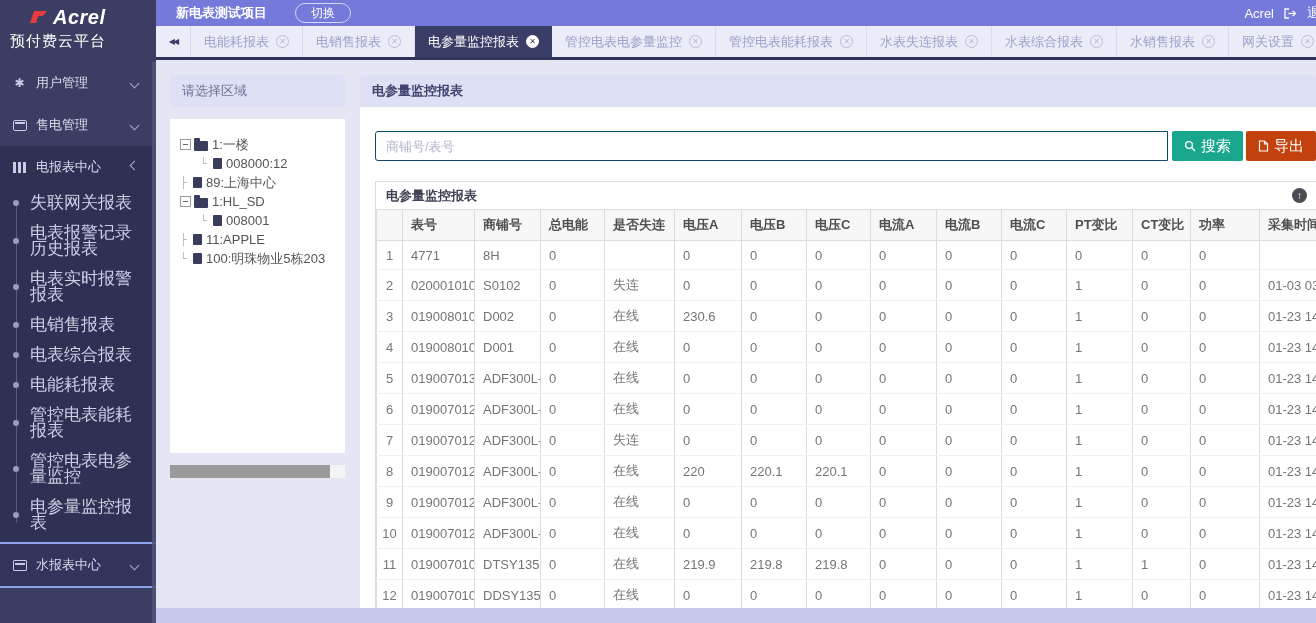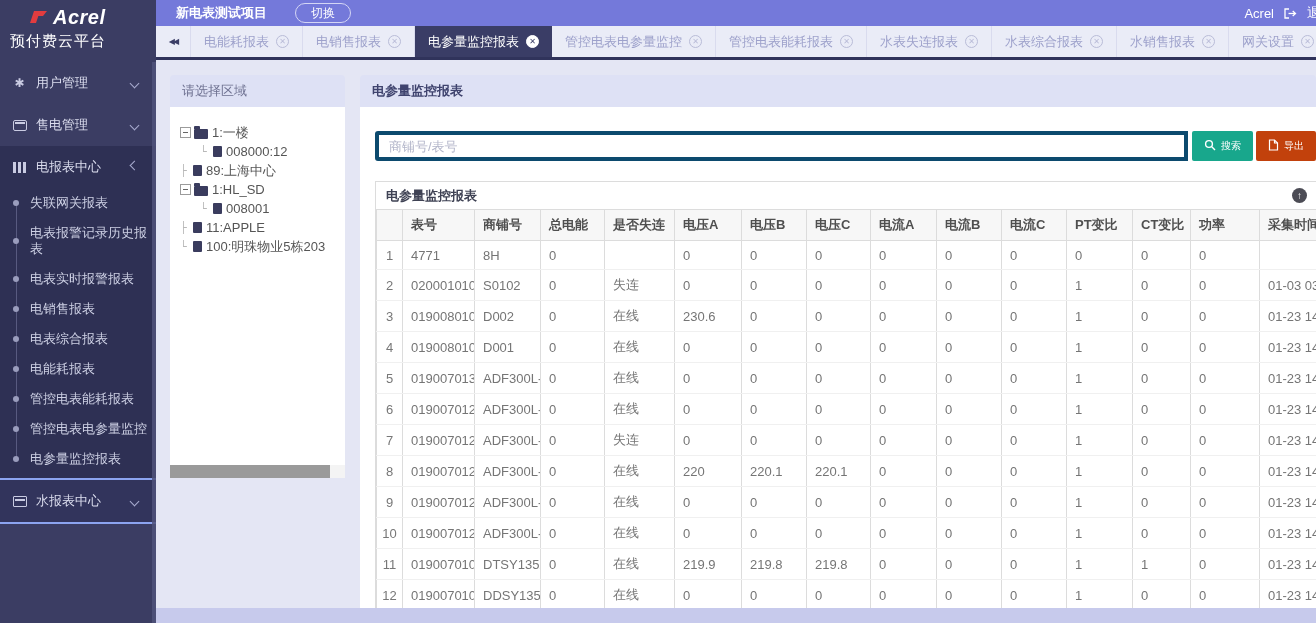--- a/index.html
+++ b/index.html
@@ -15,21 +15,21 @@
   .logo-text { color:#fff; font-size:20px; font-weight:bold; font-style:italic; letter-spacing:.5px; }
   .logo-sub { color:#fff; font-size:15px; margin-top:3px; letter-spacing:1px; }
   .nav-item { height:42px; display:flex; align-items:center; padding:0 12px; cursor:pointer; position:relative; }
   .nav-label { margin-left:9px; font-size:13px; color:#dcdeef; flex:1; }
   .chev { width:7px; height:7px; border-left:1.5px solid #a9acd0; border-bottom:1.5px solid #a9acd0; display:inline-block; margin-right:6px; }
   .chev.left { transform:rotate(-45deg); }
   .chev.down { transform:rotate(45deg); margin-top:-3px; }
   .expanded-section { background:#2e3054; padding-bottom:4px; }
   .sub-list { position:relative; }
   .sub-list::before { content:''; position:absolute; left:16px; top:15px; bottom:15px; width:1px; background:#585a80; }
-  .sub-item { position:relative; padding:7px 8px 7px 30px; font-size:13px; color:#cdd0e4; line-height:16px; min-height:30px; display:flex; cursor:pointer; }
+  .sub-item { position:relative; padding:7px 8px 7px 30px; font-size:17px; color:#cdd0e4; line-height:16px; min-height:30px; display:flex; cursor:pointer; }
   .sub-item .dot { position:absolute; left:13px; top:50%; margin-top:-3px; width:6px; height:6px; border-radius:50%; background:#9western2a0c0; background:#9a9dbd; }
   .nav-divider { height:2px; background:#8ca4f0; }
   .water-item { background:#32345c; }
   
   .nav-icon { width:15px; display:inline-flex; justify-content:center; color:#c9cbe2; }
   .ic-user { font-size:12px; line-height:12px; }
   .ic-card { width:14px; height:11px; border:1.5px solid #c9cbe2; border-radius:2px; position:relative; }
   .ic-card::after { content:''; position:absolute; left:1px; right:1px; top:1px; height:2.5px; background:#c9cbe2; }
   .ic-grid { width:13px; height:11px; background:linear-gradient(90deg,#c9cbe2 0 3px,transparent 3px 5px,#c9cbe2 5px 8px,transparent 8px 10px,#c9cbe2 10px 13px); }
   .ic-panel { width:14px; height:11px; border:1.5px solid #c9cbe2; position:relative; border-radius:1px; }
@@ -53,43 +53,43 @@
   .tab { display:flex; align-items:center; padding:0 13px; font-size:13px; color:#9da1cb; border-right:1px solid #d9dbee; cursor:pointer; white-space:nowrap; }
   .tab:first-of-type { border-left:1px solid #d9dbee; }
   .tab .close-ic { margin-left:7px; width:13px; height:13px; border-radius:50%; border:1px solid #b9bcd8; color:#b9bcd8; font-size:8px; line-height:11px; text-align:center; display:inline-block; }
   .tab.active { background:#3a3d66; color:#fff; border-right:none; }
   .tab.active .close-ic { background:#fff; border-color:#fff; color:#3a3d66; }
 
   
   .content { flex:1; display:flex; padding:15px 0 0 14px; min-height:0; }
 
   
-  .tree-panel { width:175px; flex:0 0 175px; display:flex; flex-direction:column; height:403px; }
+  .tree-panel { width:175px; flex:0 0 175px; display:flex; flex-direction:column; height:403px;gap:12px; }
   .panel-header { height:32px; background:#dee1f5; border-radius:4px 4px 0 0; display:flex; align-items:center; padding:0 12px; color:#6d7090; font-size:13px; }
   .tree-body { background:#fff; flex:1; padding:16px 4px 4px 10px; overflow:hidden; position:relative; }
   .tree-row { display:flex; align-items:center; height:19px; white-space:nowrap; color:#555; cursor:pointer; }
   .tree-row.lvl1 { padding-left:20px; }
   .expander { width:11px; height:11px; border:1px solid #9b9b9b; background:#fff; position:relative; margin-right:3px; flex:0 0 11px; cursor:pointer; }
   .expander::after { content:''; position:absolute; left:2px; right:2px; top:4px; height:1px; background:#666; }
   .tree-prefix { color:#b8b8b8; font-size:11px; width:13px; flex:0 0 13px; font-family:"DejaVu Sans Mono",monospace; }
   .ic-folder { width:14px; height:10px; background:#3a3c5e; border-radius:1px; position:relative; margin:2px 4px 0 0; flex:0 0 14px; }
   .ic-folder::before { content:''; position:absolute; top:-3px; left:0; width:6px; height:3px; background:#3a3c5e; border-radius:1px 1px 0 0; }
   .ic-file { width:9px; height:11px; background:#3a3c5e; border-radius:1px; margin-right:4px; flex:0 0 9px; }
   .tree-label { font-size:13px; }
   .tree-hscroll { height:13px; background:#f4f4f4; flex:0 0 13px; position:relative; }
   .tree-hscroll .thumb { position:absolute; left:0; top:0; bottom:0; width:160px; background:#9a9a9a; cursor:pointer; }
 
   
   .main-panel { flex:1; margin-left:15px; display:flex; flex-direction:column; min-width:0; overflow:hidden; }
   .main-panel .panel-header { color:#3f436e; font-weight:bold; }
   .panel-body { background:#fff; flex:1; padding:24px 0 0 15px; overflow:hidden; position:relative; }
   .search-row { display:flex; height:30px; }
-  .search-input { flex:1; border:4px solid #0c4a6e; border-radius:3px 0 0 3px; padding:0 10px; font-size:13px; color:#555; outline:none; }
+  .search-input { flex:1; border:1px solid #0c4a6e; border-radius:3px 0 0 3px; padding:0 10px; font-size:13px; color:#555; outline:none; }
   .search-input::placeholder { color:#b2b5c9; }
-  .btn { display:flex; align-items:center; gap:5px; color:#fff; border:none; font-size:10px; padding:0 12px; cursor:pointer;justify-content:center; }
+  .btn { display:flex; align-items:center; gap:5px; color:#fff; border:none; font-size:15px; padding:0 12px; cursor:pointer;justify-content:center; }
   .btn-search { background:#18a78c; margin-left:4px; border-radius:2px; }
   .btn-export { background:#c2410c; margin-left:3px; border-radius:2px; }
 
   .table-box { margin-top:20px; width:1040px; border:1px solid #dcdcdc; position:relative; background:#fff; }
   .table-title { height:27px; display:flex; align-items:center; padding:0 10px; font-weight:bold; color:#3f4254; font-size:13px; }
   .top-icon { position:absolute; left:916px; top:6px; width:15px; height:15px; border-radius:50%; background:#4c4c55; color:#fff; font-size:10px; line-height:15px; text-align:center; cursor:pointer; }
   table.rpt { border-collapse:collapse; table-layout:fixed; width:1013px; }
   table.rpt th { border:1px solid #dcdcdc; background:#f7f7f7; font-size:13px; color:#4f4f4f; text-align:left; padding:6px 8px; height:29px; font-weight:bold; white-space:nowrap; overflow:hidden; }
   table.rpt td { border-left:1px solid #dcdcdc; border-right:1px solid #dcdcdc; border-bottom:1px solid #f0f0f0; font-size:13px; color:#757575; padding:6px 8px; height:29px; white-space:nowrap; overflow:hidden; }
   table.rpt td.idx { text-align:center; padding:6px 2px; color:#777; }

